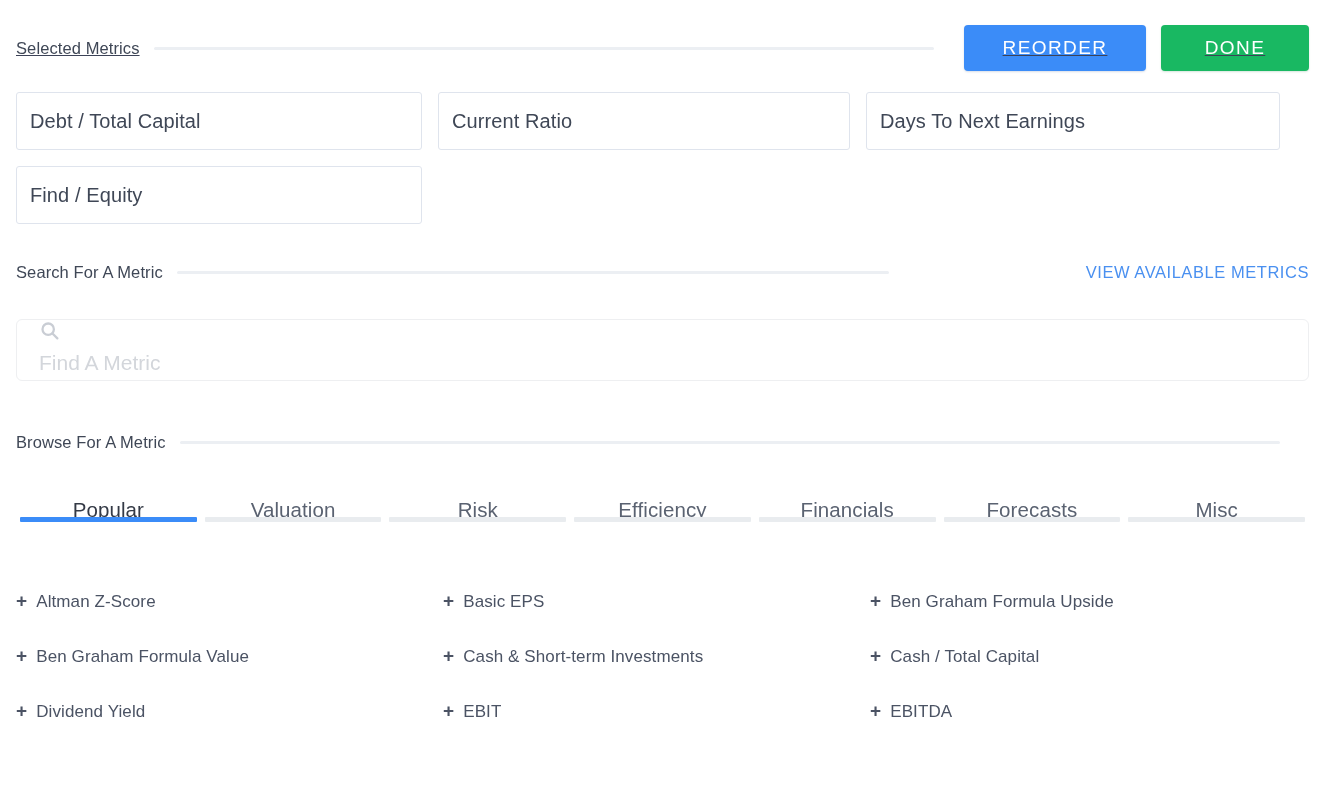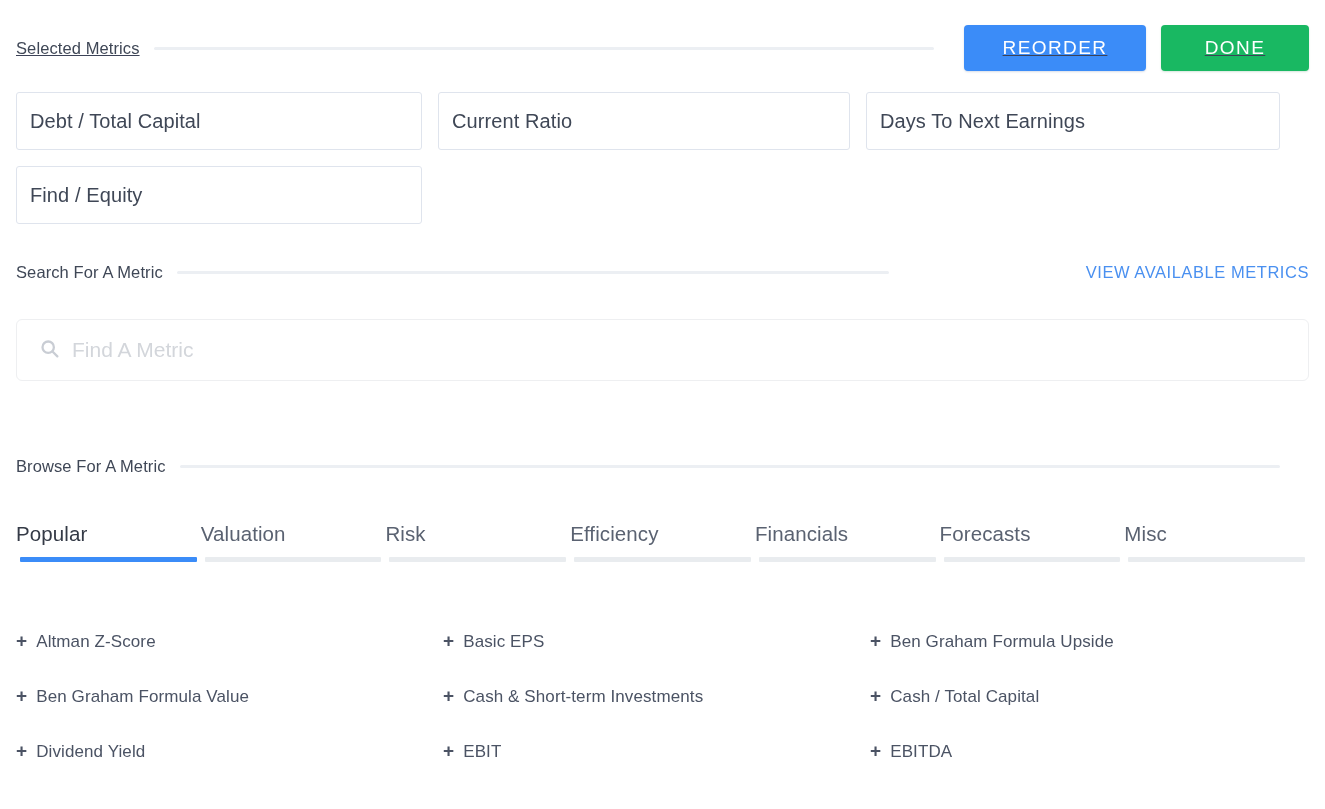--- a/index.html
+++ b/index.html
@@ -131,22 +131,22 @@
   }
 
   .search-wrap {
     margin-top: 37px;
     width: 1293px;
     height: 62px;
     border: 1px solid #eeeff1;
     border-radius: 6px;
     background: #ffffff;
     display: flex;
-    align-items: center;
     padding: 0 0 0 22px;
+    flex-direction: column;
   }
   .search-icon {
     flex: 0 0 auto;
     margin-right: 12px;
     display: block;
     color: #c9cdd4;
   }
   .search-input {
     flex: 1 1 auto;
     border: none;
@@ -158,37 +158,37 @@
     padding: 0;
     height: 100%;
   }
   .search-input::placeholder {
     color: #d3d6db;
     opacity: 1;
   }
 
   
   #browse-head {
-    margin-top: 76px;
+    margin-top: 52px;
   }
   #browse-head .rule {
     margin-right: 29px;
   }
 
   
   .tabs {
     display: flex;
     margin-top: 46px;
     width: 1293px;
   }
   .tab {
     flex: 1 1 0;
-    text-align: left;
+    text-align: center;
     cursor: pointer;
-    padding-bottom: 16px;
+    padding-bottom: 0;
     position: relative;
   }
   .tab-label {
     display: block;
     font-size: 20.5px;
     color: #5a6271;
     font-weight: 400;
     letter-spacing: .1px;
   }
   .tab.active .tab-label {

